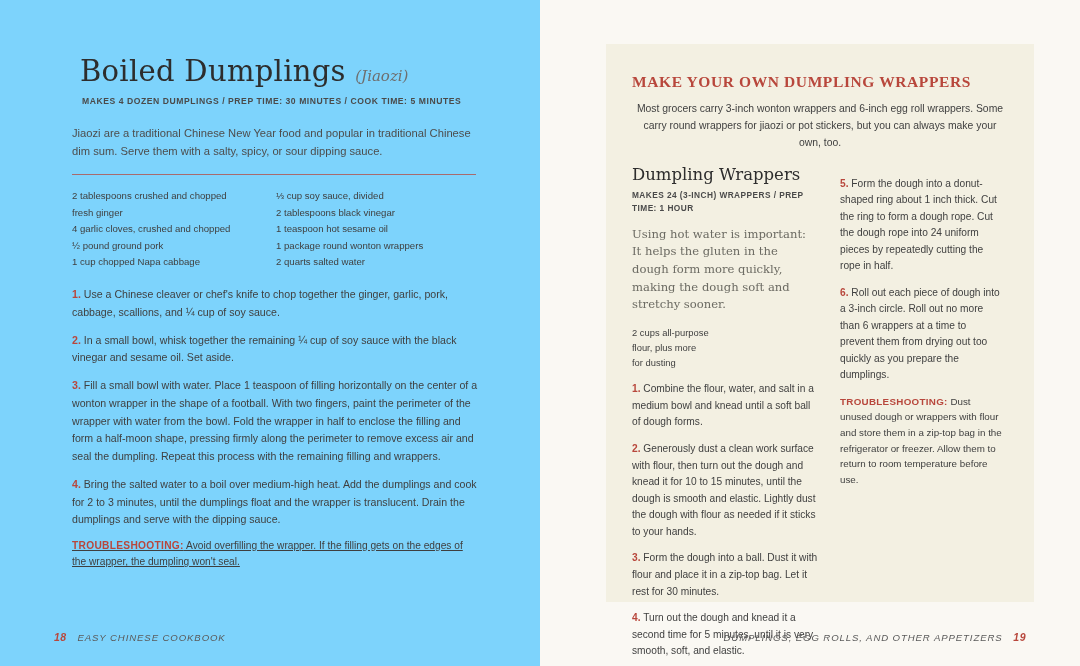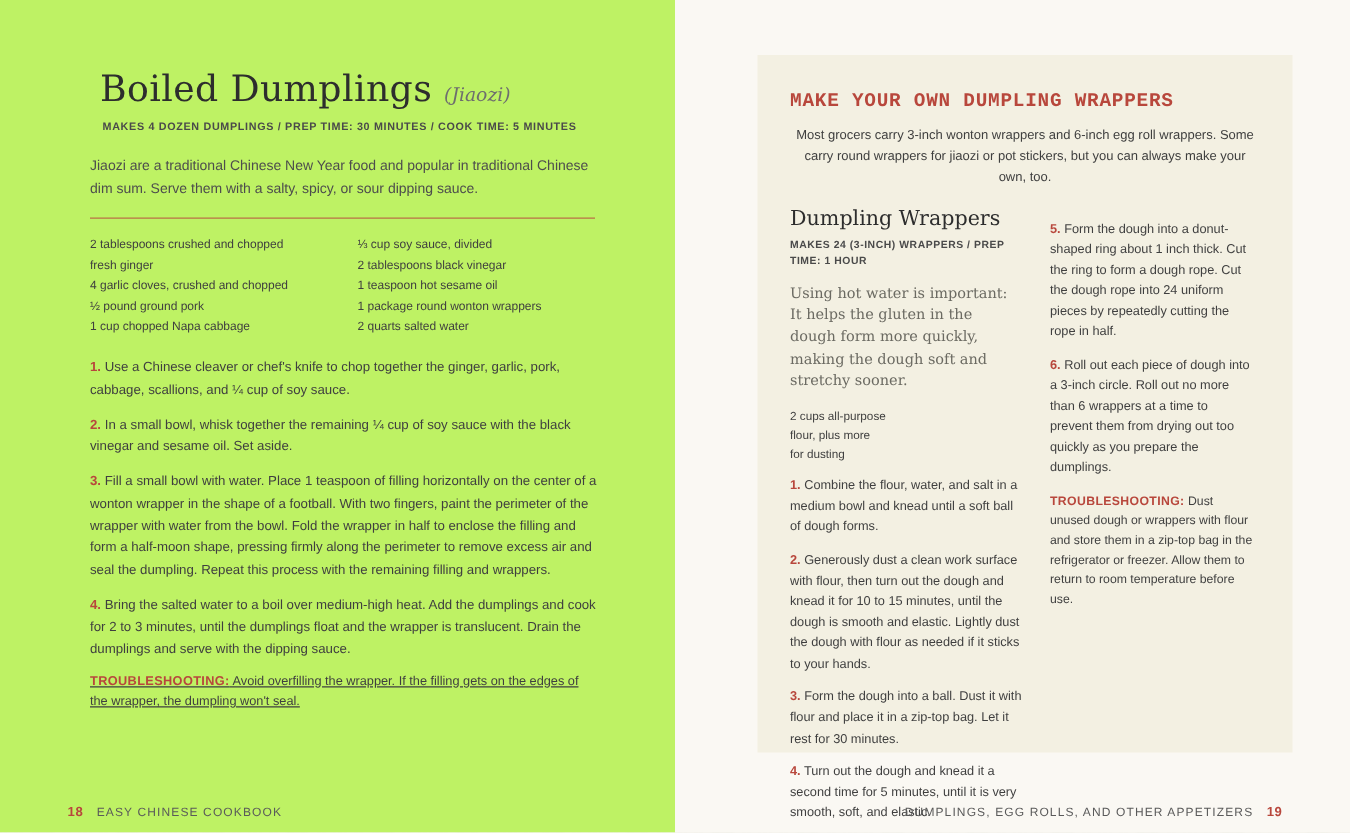--- a/index.html
+++ b/index.html
@@ -35,21 +35,21 @@
     inset: 0;
     display: flex;
   }
   .page {
     position: relative;
     box-sizing: border-box;
     height: 666px;
   }
   .page-left {
     width: 540px;
-    background: #bef264;
+    background: #7dd3fc;
     padding: 38px 44px 0 54px;
   }
   .page-right {
     width: 540px;
     background: #faf8f3;
     padding: 38px 54px 0 30px;
   }
 
   
   .recipe-title {
@@ -83,21 +83,21 @@
   .rule {
     margin: 14px 0 0 18px;
     width: 404px;
     height: 1px;
     background: #b8473c;
     opacity: 0.75;
   }
 
   .ingredients {
     display: flex;
-    gap: 14px;
+    gap: 4px;
     margin: 13px 0 0 18px;
     width: 420px;
   }
   .ing-col {
     font-size: 9.6px;
     line-height: 1.62;
     color: #3f3f3f;
     width: 200px;
   }
   .ing-col li {
@@ -143,21 +143,21 @@
     position: absolute;
     left: 66px;
     top: 44px;
     width: 428px;
     height: 558px;
     background: #f3f0e2;
     box-sizing: border-box;
     padding: 28px 26px 0 26px;
   }
   .panel-title {
-    font-family: Liberation Mono, monospace;
+    font-family: Liberation Serif, serif;
     font-size: 15.5px;
     font-weight: bold;
     letter-spacing: 0.6px;
     line-height: 1.28;
     color: #b8473c;
     text-transform: uppercase;
     margin: 0 0 9px 0;
   }
   .panel-intro {
     font-size: 10.4px;
@@ -227,24 +227,25 @@
   }
   .p-note .note-label {
     font-weight: bold;
     color: #b8473c;
     letter-spacing: 0.3px;
   }
 
   
   .footer {
     position: absolute;
-    bottom: 10px;
+    bottom: 23px;
     font-size: 9.6px;
     letter-spacing: 0.9px;
     color: #5a5a5a;
+    font-style: italic;
   }
   .footer-left { left: 54px; }
   .footer-right { right: 54px; }
   .folio {
     color: #b8473c;
     font-weight: bold;
     font-size: 10.5px;
     letter-spacing: 0.5px;
   }
   .running-head { text-transform: uppercase; }

